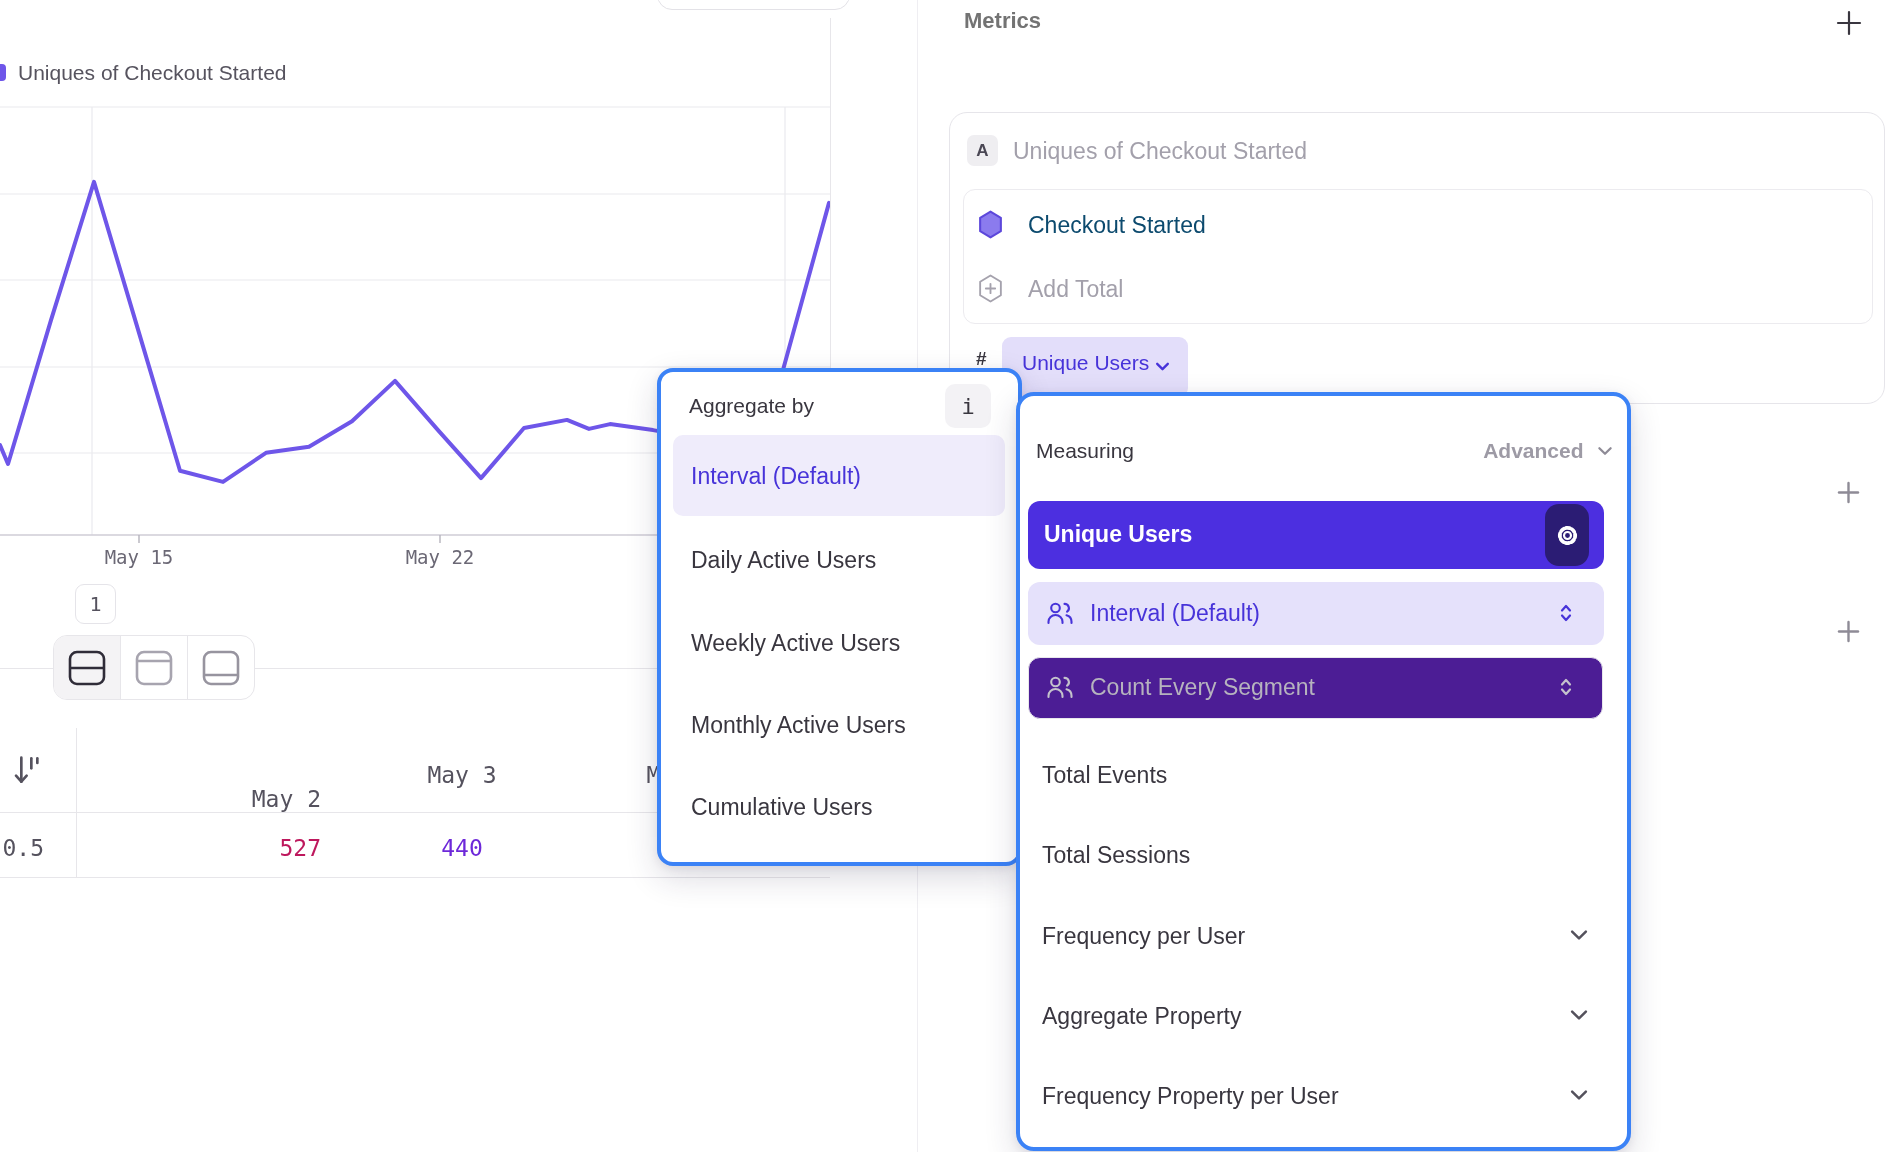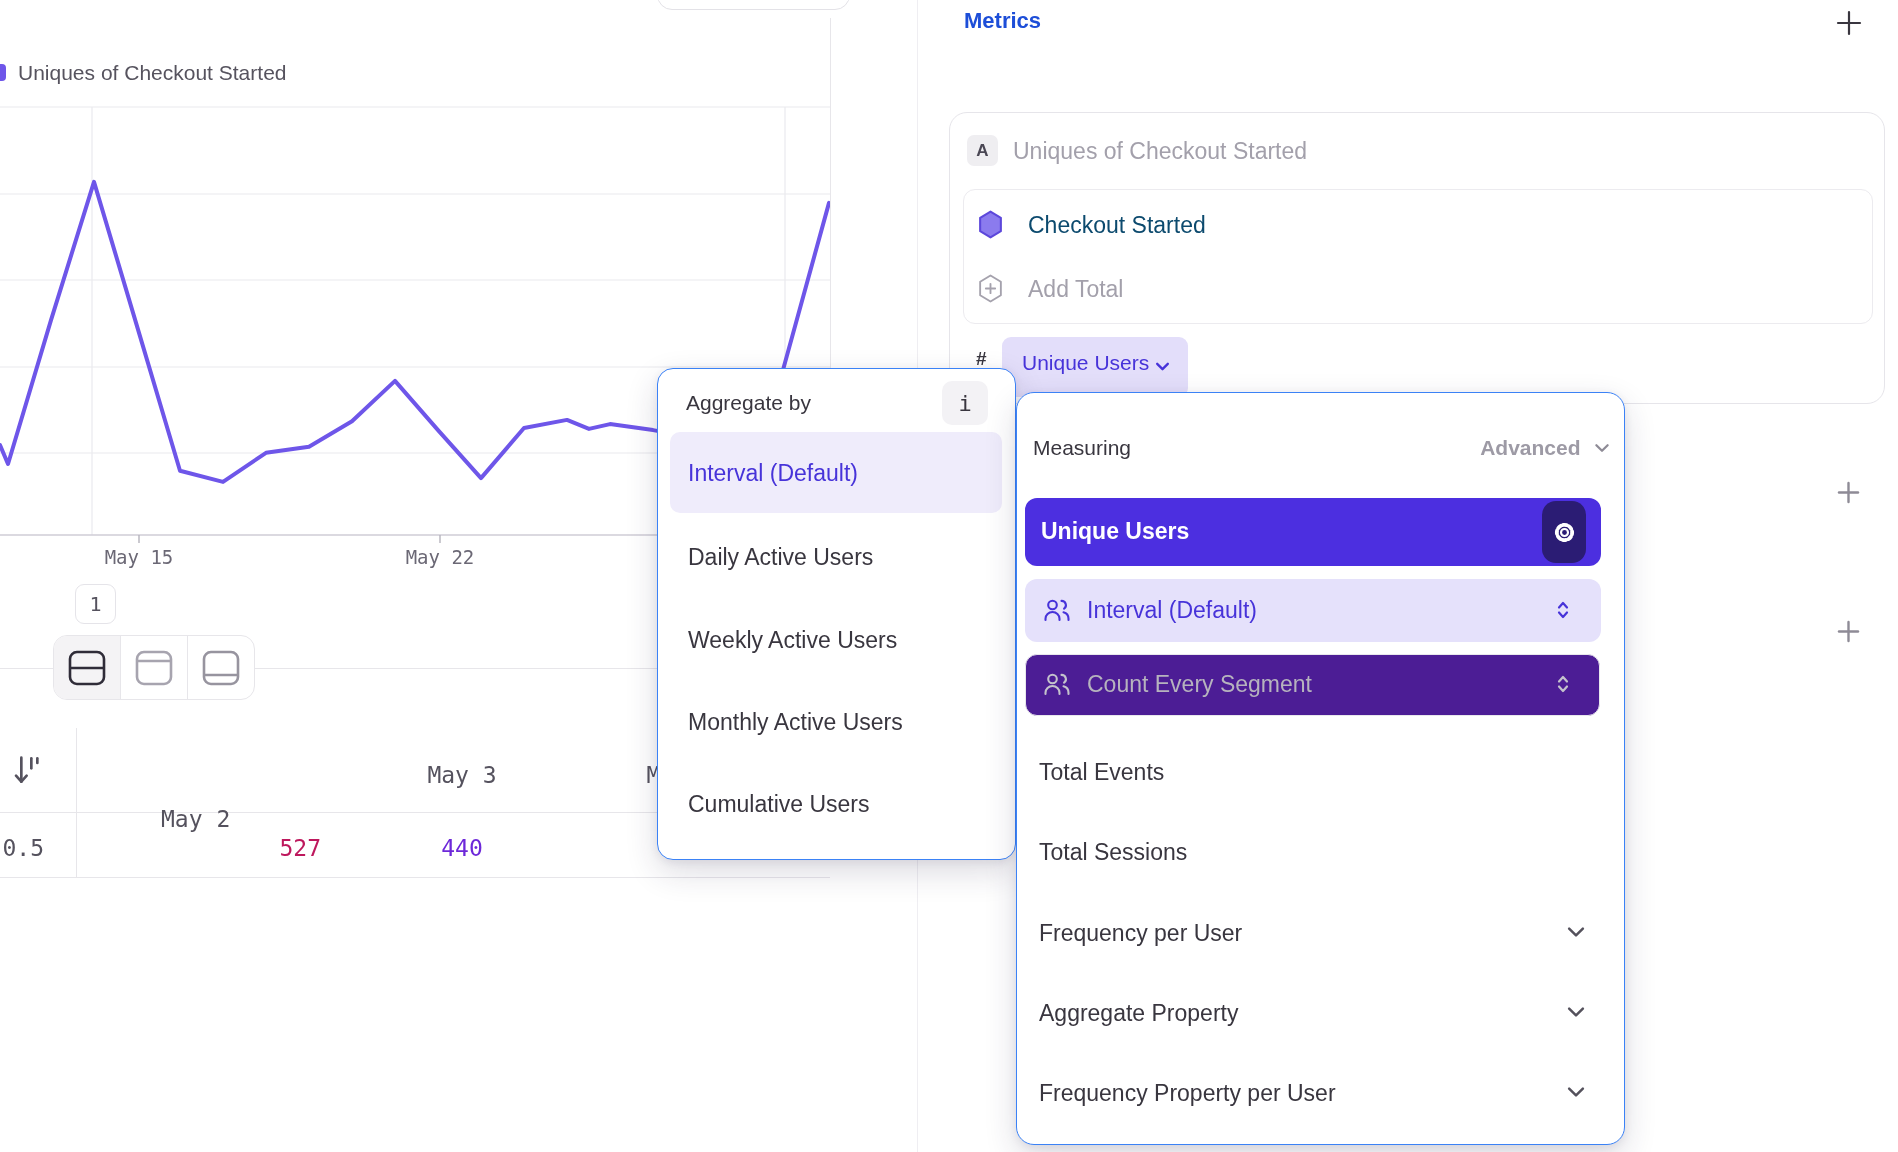--- a/index.html
+++ b/index.html
@@ -1,21 +1,21 @@
 <!DOCTYPE html>
 <html><head>
 <meta charset="utf-8">
 <style>
   html,body{margin:0;padding:0;background:#fff;}
   #canvas{position:relative;width:1898px;height:1152px;overflow:hidden;background:#fff;
           font-family:"Liberation Sans",sans-serif;color:#39363F;}
   .abs{position:absolute;}
   .mono{font-family:"DejaVu Sans Mono",monospace;}
   .line{background:#E7E6EA;}
-  .popup{background:#fff;border:1px solid #3b82f6;border-radius:18px;
+  .popup{background:#fff;border:4px solid #3b82f6;border-radius:18px;
          box-shadow:0 12px 32px rgba(35,30,70,.16),0 2px 8px rgba(35,30,70,.08);}
   .opt{font-size:23px;color:#39363F;line-height:24px;white-space:nowrap;}
   .center{display:flex;align-items:center;justify-content:center;}
   svg{display:block;}
 </style>
 </head>
 <body>
 
 <div id="canvas">
 
@@ -77,31 +77,31 @@
       <line x1="7" y1="4" x2="7" y2="22"></line>
         <polyline points="3,17.5 7,22 11,17.5"></polyline>
       <line x1="14.5" y1="4.5" x2="14.5" y2="12"></line>
         <line x1="19" y1="4.5" x2="19" y2="8"></line>
     </svg>
   </div>
   <div class="abs line" style="left:0;top:812px;width:830px;height:1px;"></div>
   <div class="abs line" style="left:0;top:877px;width:830px;height:1px;"></div>
   <div class="abs line" style="left:76px;top:728px;width:1px;height:150px;"></div>
 
-  <div class="abs mono" style="left:161px;top:806px;width:160px;text-align:left;font-size:23px;color:#55525E;">May 2</div>
+  <div class="abs mono" style="left:161px;top:786px;width:160px;text-align:right;font-size:23px;color:#55525E;">May 2</div>
   <div class="abs mono" style="left:382px;top:762px;width:160px;text-align:center;font-size:23px;color:#55525E;">May 3</div>
   <div class="abs mono" style="left:601px;top:762px;width:160px;text-align:center;font-size:23px;color:#55525E;">May 4</div>
 
   <div class="abs mono" style="left:-18px;top:835px;width:62px;text-align:right;font-size:23px;color:#55525E;">0.5</div>
   <div class="abs mono" style="left:161px;top:835px;width:160px;text-align:right;font-size:23px;color:#be185d;">527</div>
   <div class="abs mono" style="left:382px;top:835px;width:160px;text-align:center;font-size:23px;color:#6d28d9;">440</div>
 
   <div class="abs" style="left:917px;top:0;width:1px;height:1152px;background:#EFEEF2;"></div>
 
-  <div class="abs" style="left:964px;top:8px;font-size:22px;font-weight:700;color:#1d4ed8;">Metrics</div>
+  <div class="abs" style="left:964px;top:8px;font-size:22px;font-weight:700;color:#737373;">Metrics</div>
   <div class="abs" style="left:1835px;top:9px;">
     <span>
       <svg width="28" height="28" viewBox="0 0 28 28" stroke="#39363F" stroke-width="2.2" stroke-linecap="round">
         <line x1="14" y1="3" x2="14" y2="25"></line>
           <line x1="3" y1="14" x2="25" y2="14"></line>
       </svg></span>
   </div>
 
   <div class="abs" style="left:949px;top:112px;width:934px;height:290px;border:1px solid #E6E5EA;border-radius:18px;background:#fff;"></div>
   <div class="abs center" style="left:967px;top:135px;width:31px;height:31px;border-radius:7px;background:#EFEEF1;font-size:17px;font-weight:700;color:#4A4754;">A</div>

